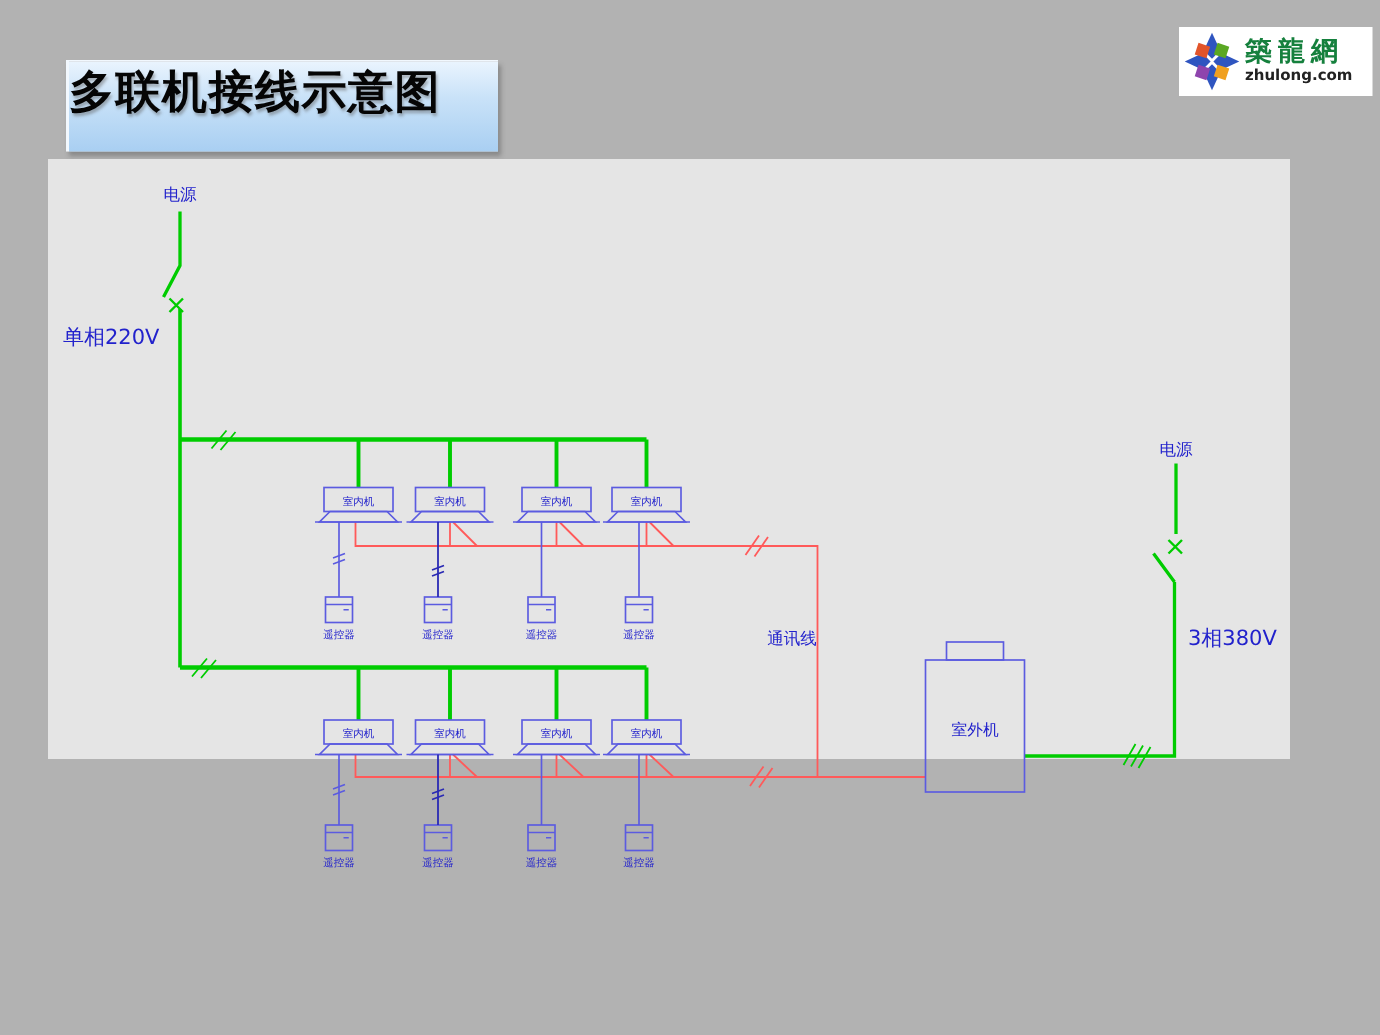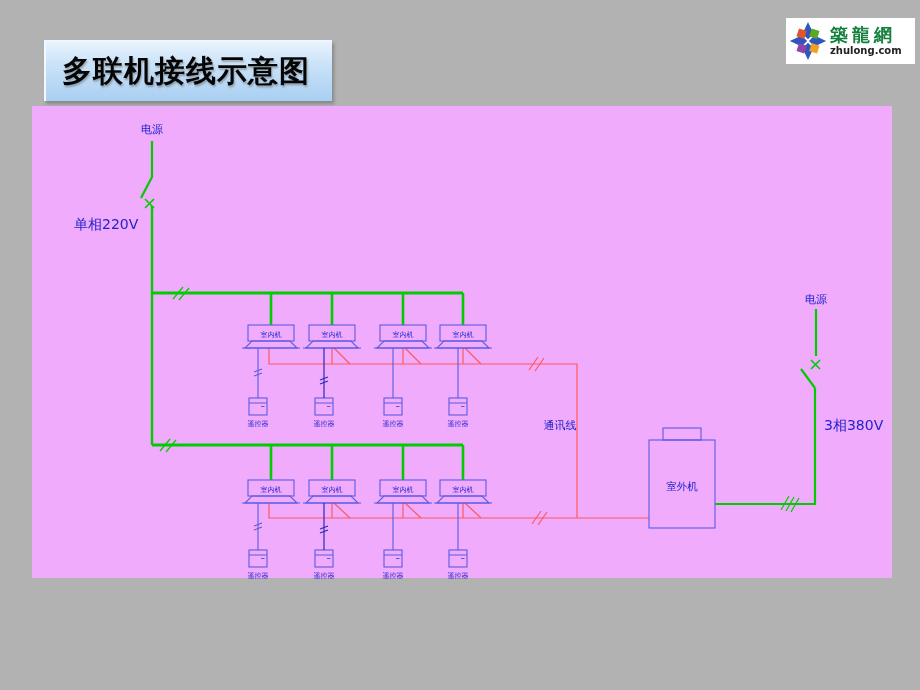--- a/index.html
+++ b/index.html
@@ -2,30 +2,29 @@
 <html><head>
 <meta charset="utf-8">
 <style>
   html,body{margin:0;padding:0;}
   body{
     width:920px;height:690px;position:relative;overflow:hidden;
     background:#b2b2b2;
     font-family:"DejaVu Sans","Liberation Sans",sans-serif;
   }
   .canvas{
-    position:absolute;left:32px;top:106px;width:828px;height:472px;
-    background:#f0abfc;
-    padding-left:32px;
+    position:absolute;left:32px;top:106px;width:828px;height:400px;
+    background:#e5e5e5;
   }
   .title-bar{
     position:absolute;left:44px;top:40px;width:288px;height:61px;
     background:linear-gradient(180deg,#eaf4fe 0%,#c9e2f8 40%,#a9cff2 100%);
     border-left:2px solid #f2f8fe;border-top:1px solid #f2f8fe;
     box-shadow:2px 3px 3px rgba(60,60,60,0.35);
-    display:flex;align-items:center;padding-left:16px;box-sizing:border-box;
+    display:flex;align-items:flex-start;box-sizing:border-box;
   }
   .title-bar span{
     font-size:30px;font-weight:bold;color:#050505;letter-spacing:1px;
     text-shadow:1px 2px 2px rgba(90,90,90,0.45);
     white-space:nowrap;
   }
   .logo{
     position:absolute;left:786px;top:18px;width:129px;height:46px;
     background:#ffffff;display:flex;align-items:center;box-sizing:border-box;
   }

